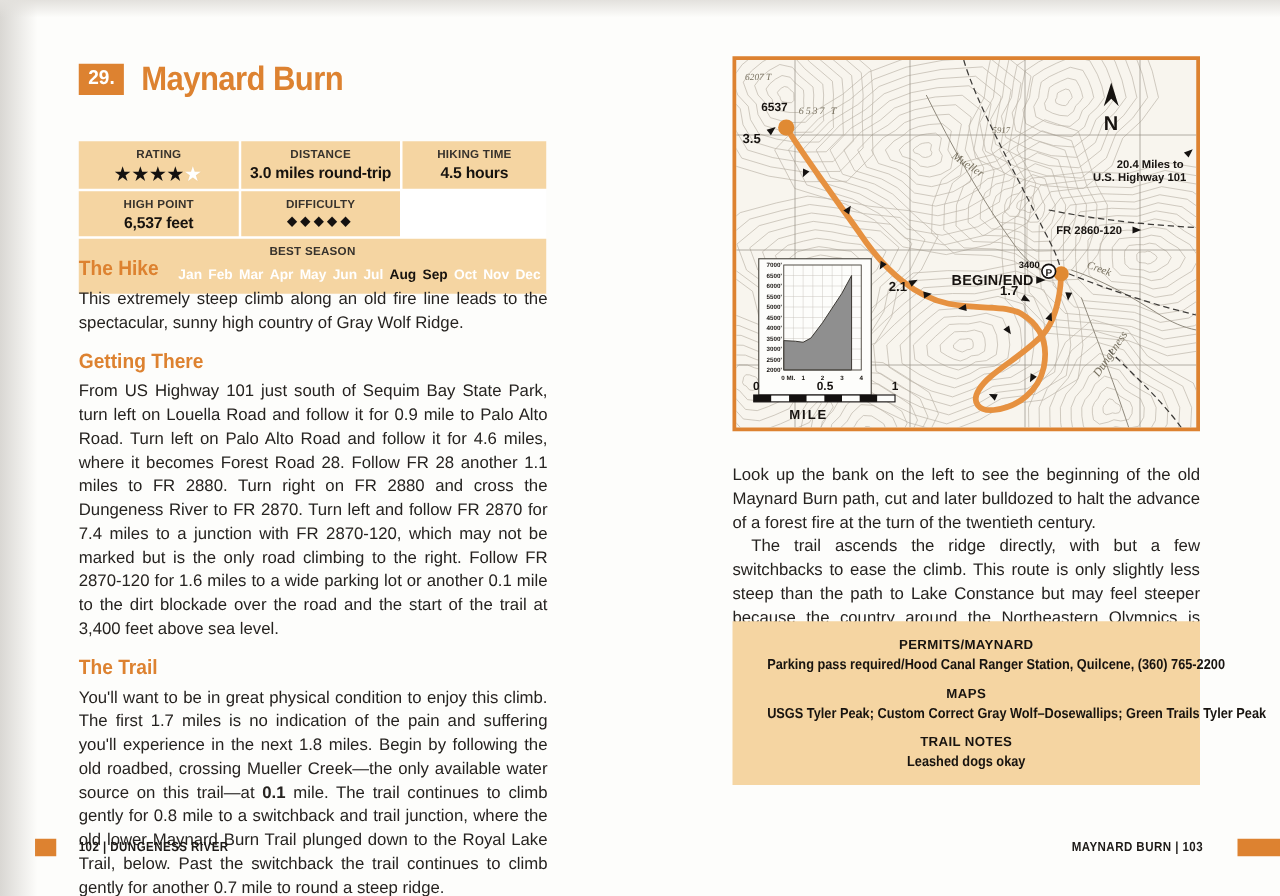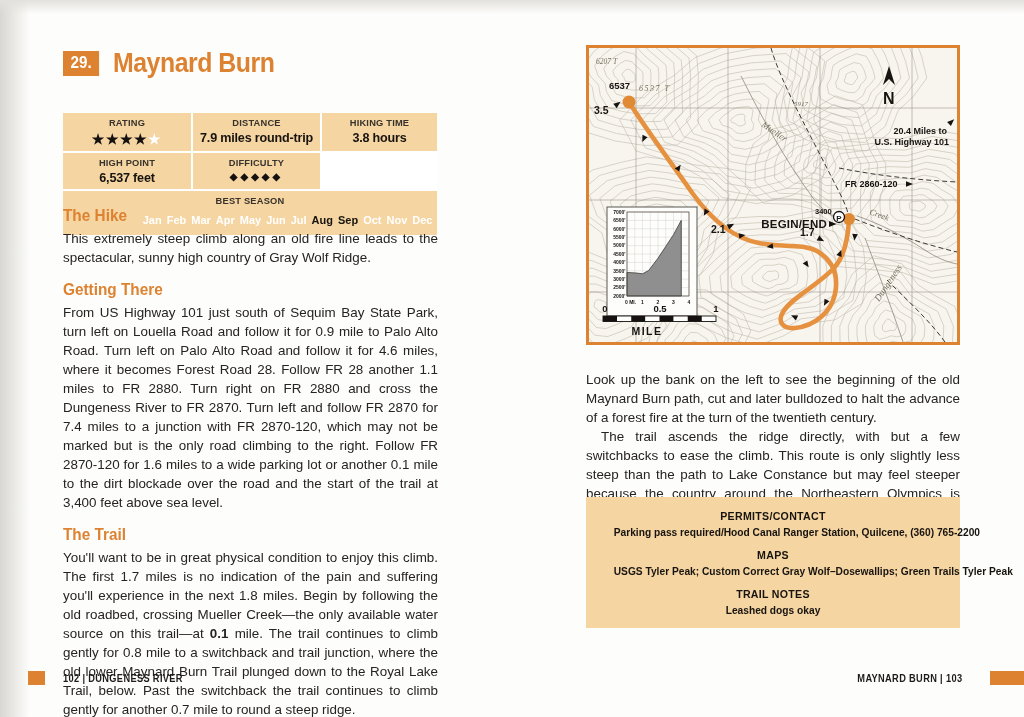--- a/index.html
+++ b/index.html
@@ -73,25 +73,25 @@
     <span class="hike-title">Maynard Burn</span>
   </div>
 
   <div class="stats">
     <div class="cell">
       <div class="stat-label">RATING</div>
       <div class="stat-value"><span class="stars-filled">★★★★</span><span class="stars-empty">★</span></div>
     </div>
     <div class="cell">
       <div class="stat-label">DISTANCE</div>
-      <div class="stat-value">7.9 miles round-trip</div>
+      <div class="stat-value">3.0 miles round-trip</div>
     </div>
     <div class="cell">
       <div class="stat-label">HIKING TIME</div>
-      <div class="stat-value">3.8 hours</div>
+      <div class="stat-value">4.5 hours</div>
     </div>
     <div class="cell">
       <div class="stat-label">HIGH POINT</div>
       <div class="stat-value">6,537 feet</div>
     </div>
     <div class="cell">
       <div class="stat-label">DIFFICULTY</div>
       <div class="stat-value diamonds">◆◆◆◆◆</div>
     </div>
     <div class="cell wide">
@@ -353,21 +353,21 @@
     </svg>
   </div>
 
   <div class="right-text">
     <p class="body-p">Look up the bank on the left to see the beginning of the old Maynard Burn path, cut and later bulldozed to halt the advance of a forest fire at the turn of the twentieth century.</p>
     <p class="body-p">The trail ascends the ridge directly, with but a few switchbacks to ease the climb. This route is only slightly less steep than the path to Lake Constance but may feel steeper because the country around the Northeastern Olympics is usually sunnier and hotter.</p>
   </div>
 
   <div class="info-box">
     <div class="ib-group">
-      <div class="ib-label">PERMITS/CONTACT</div>
+      <div class="ib-label">PERMITS/MAYNARD</div>
       <div class="ib-value">Parking pass required/Hood Canal Ranger Station, Quilcene, (360) 765-2200</div>
     </div>
     <div class="ib-group">
       <div class="ib-label">MAPS</div>
       <div class="ib-value">USGS Tyler Peak; Custom Correct Gray Wolf–Dosewallips; Green Trails Tyler Peak</div>
     </div>
     <div class="ib-group">
       <div class="ib-label">TRAIL NOTES</div>
       <div class="ib-value">Leashed dogs okay</div>
     </div>

